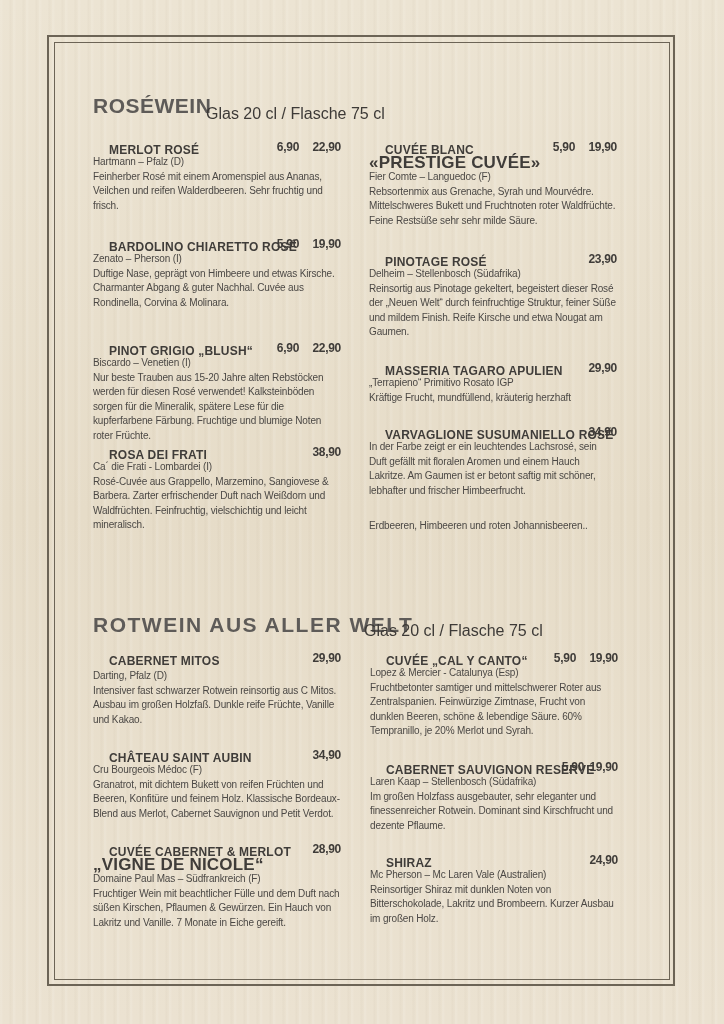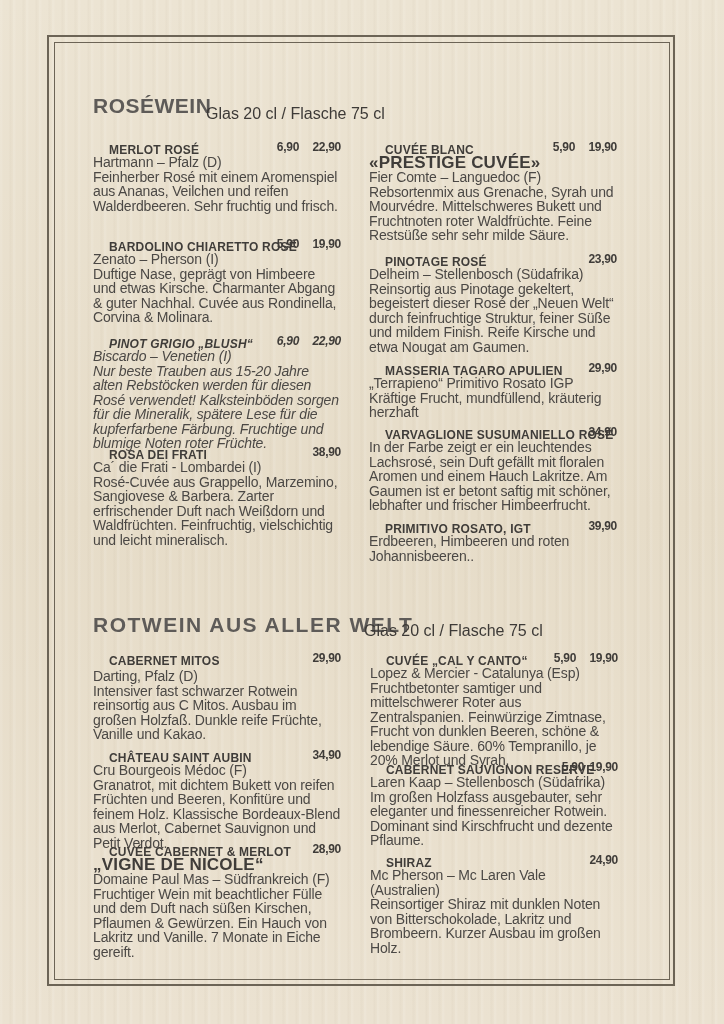--- a/index.html
+++ b/index.html
@@ -36,21 +36,21 @@
     letter-spacing: 0.2px; white-space: nowrap; padding-left: 16px;
   }
   .item .name2 { font-weight: bold; font-size: 17px; line-height: 15px; color: #3f3c39; letter-spacing: 0.2px; }
   .item .price1, .item .price2 {
     position: absolute; top: 0; font-size: 12px; line-height: 15px; color: #3f3c39;
     font-weight: bold; letter-spacing: -0.3px;
   }
   .item .price2 { right: 0; }
   .item .price1 { right: 42px; }
   .item .producer, .item .desc {
-    font-size: 14px; line-height: 14.5px; color: #4b4845; letter-spacing: -0.15px;
+    font-size: 10px; line-height: 14.5px; color: #4b4845; letter-spacing: -0.15px;
   }
 </style>
 </head>
 <body>
 
 <div class="frame-outer"></div>
 <div class="frame-inner"></div>
 
 <div class="section-title" style="left:93px; top:94px;">ROSÉWEIN</div>
 <div class="section-sub" style="left:206px; top:105px;">Glas 20 cl / Flasche 75 cl</div>
@@ -60,21 +60,21 @@
   <div class="producer">Hartmann – Pfalz (D)</div>
   <div class="desc">Feinherber Rosé mit einem Aromenspiel aus Ananas, Veilchen und reifen Walderdbeeren. Sehr fruchtig und frisch.</div>
 </div>
 
 <div class="item" style="left:93px; top:237px;">
   <div class="row"><span class="name">BARDOLINO CHIARETTO ROSÉ</span><span class="price1">5,90</span><span class="price2">19,90</span></div>
   <div class="producer">Zenato – Pherson (I)</div>
   <div class="desc">Duftige Nase, geprägt von Himbeere und etwas Kirsche. Charmanter Abgang &amp; guter Nachhal. Cuvée aus Rondinella, Corvina &amp; Molinara.</div>
 </div>
 
-<div class="item" style="left:93px; top:334px;font-style:italic;">
+<div class="item" style="left:93px; top:341px;">
   <div class="row"><span class="name">PINOT GRIGIO „BLUSH“</span><span class="price1">6,90</span><span class="price2">22,90</span></div>
   <div class="producer">Biscardo – Venetien (I)</div>
   <div class="desc">Nur beste Trauben aus 15-20 Jahre alten Rebstöcken werden für diesen Rosé verwendet! Kalksteinböden sorgen für die Mineralik, spätere Lese für die kupferfarbene Färbung. Fruchtige und blumige Noten roter Früchte.</div>
 </div>
 
 <div class="item" style="left:93px; top:445px;">
   <div class="row"><span class="name">ROSA DEI FRATI</span><span class="price2">38,90</span></div>
   <div class="producer">Ca´ die Frati - Lombardei (I)</div>
   <div class="desc">Rosé-Cuvée aus Grappello, Marzemino, Sangiovese &amp; Barbera. Zarter erfrischender Duft nach Weißdorn und Waldfrüchten. Feinfruchtig, vielschichtig und leicht mineralisch.</div>
 </div>
@@ -97,21 +97,20 @@
   <div class="producer">„Terrapieno“ Primitivo Rosato IGP</div>
   <div class="desc">Kräftige Frucht, mundfüllend, kräuterig herzhaft</div>
 </div>
 
 <div class="item" style="left:369px; top:425px; width:248px;">
   <div class="row"><span class="name">VARVAGLIONE SUSUMANIELLO ROSÉ</span><span class="price2">34,90</span></div>
   <div class="desc">In der Farbe zeigt er ein leuchtendes Lachsrosé, sein Duft gefällt mit floralen Aromen und einem Hauch Lakritze. Am Gaumen ist er betont saftig mit schöner, lebhafter und frischer Himbeerfrucht.</div>
 </div>
 
 <div class="item" style="left:369px; top:519px;">
-  <div class="row"><span class="name">PRIMITIVO ROSATO, IGT</span><span class="price2">39,90</span></div>
   <div class="desc">Erdbeeren, Himbeeren und roten Johannisbeeren..</div>
 </div>
 
 <div class="section-title" style="left:93px; top:613px; letter-spacing:1.5px;">ROTWEIN AUS ALLER WELT</div>
 <div class="section-sub" style="left:364px; top:622px;">Glas 20 cl / Flasche 75 cl</div>
 
 <div class="item" style="left:93px; top:651px;">
   <div class="row" style="margin-bottom:3px;"><span class="name">CABERNET MITOS</span><span class="price2">29,90</span></div>
   <div class="producer">Darting, Pfalz (D)</div>
   <div class="desc">Intensiver fast schwarzer Rotwein reinsortig aus C Mitos. Ausbau im großen Holzfaß. Dunkle reife Früchte, Vanille und Kakao.</div>

